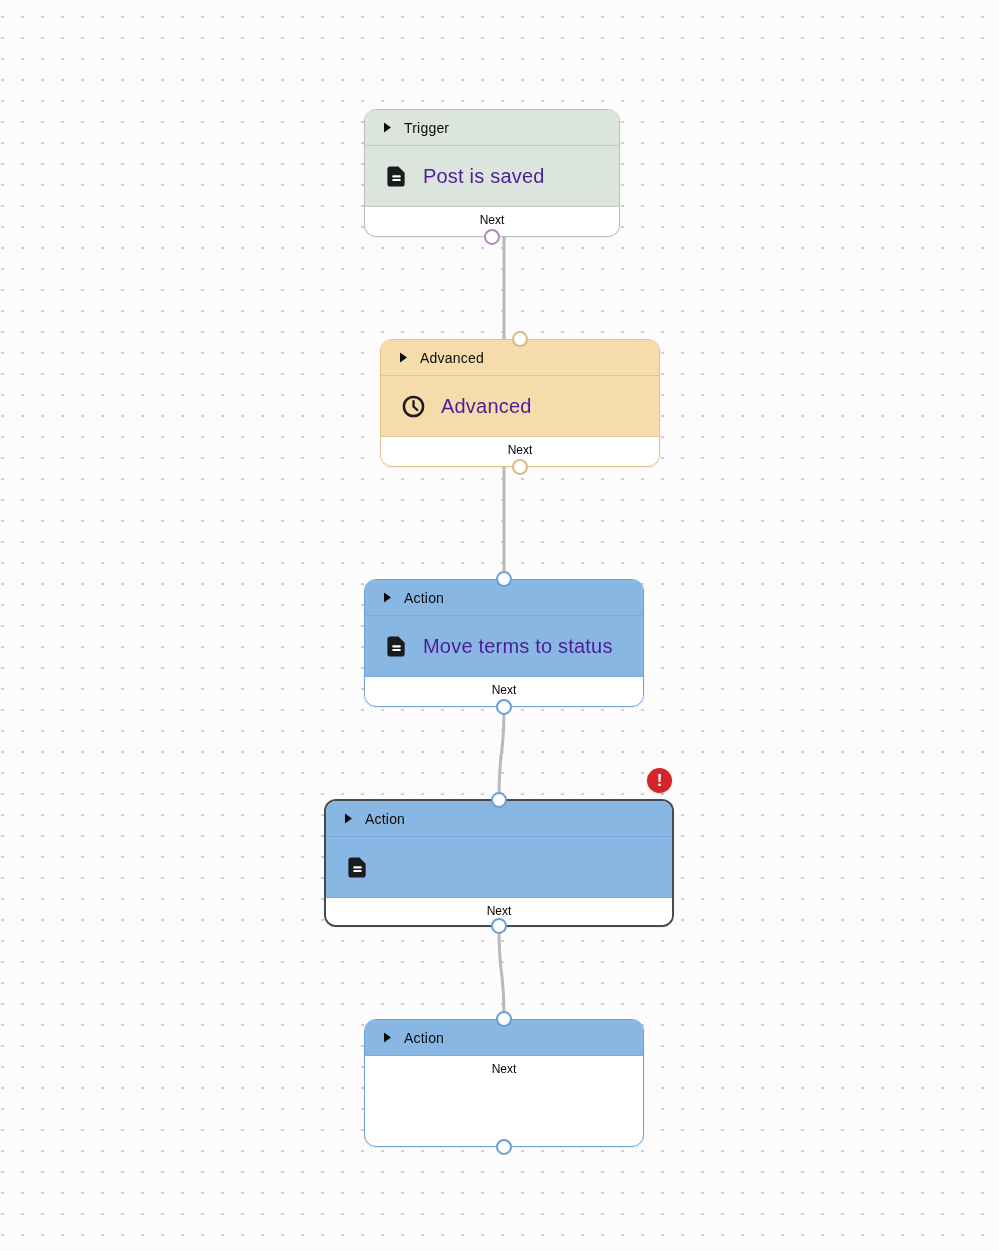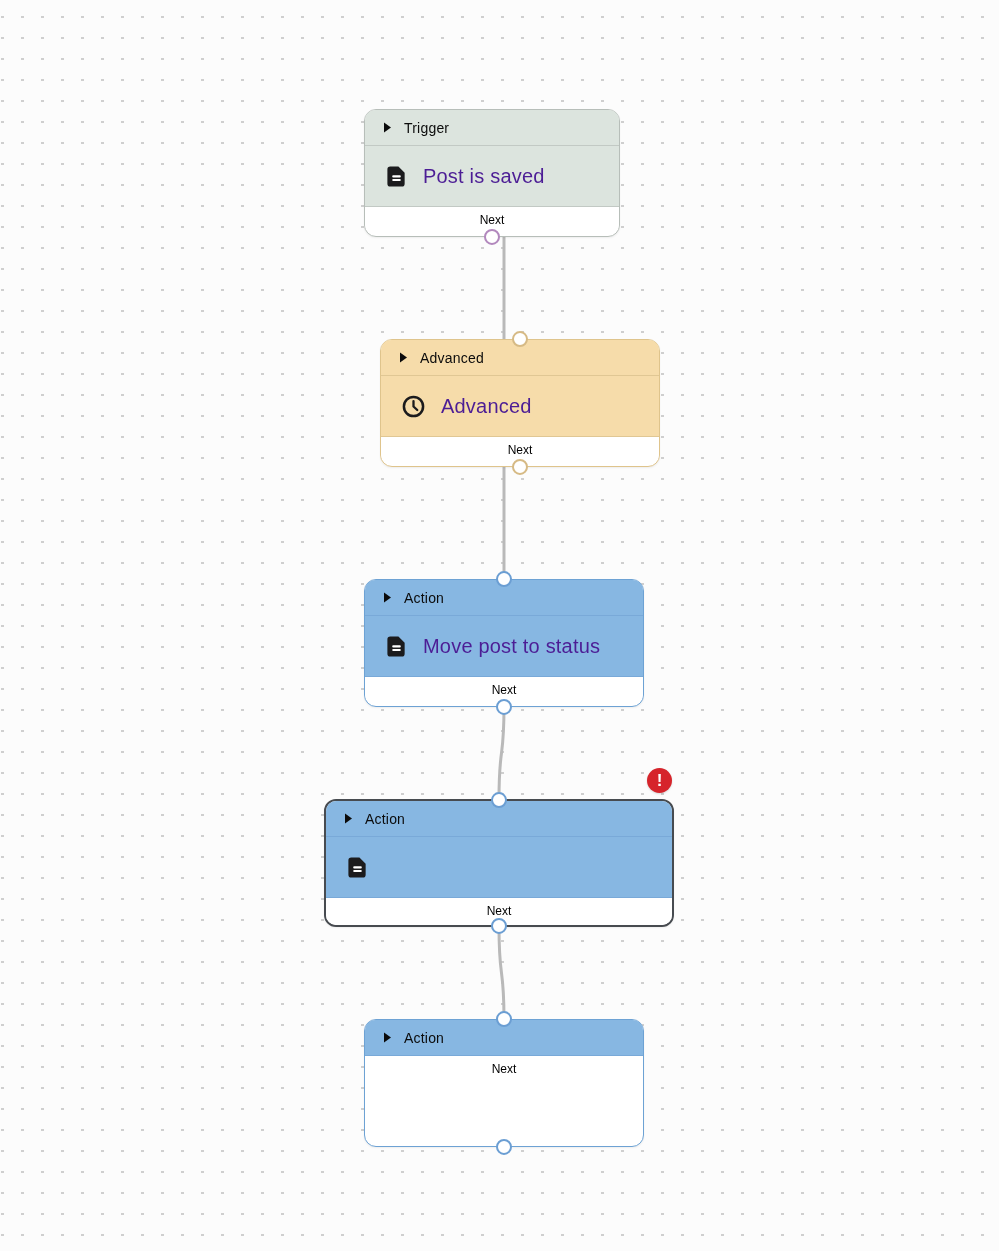--- a/index.html
+++ b/index.html
@@ -164,21 +164,21 @@
       <span class="node-category">Action</span>
     </div>
     <div class="node-body">
       <span class="body-icon">
         <svg width="23" height="23" viewBox="0 0 24 24">
             <path d="M5.5 1.5 h8.5 l6.5 6.5 v11.5 a3 3 0 0 1 -3 3 h-12 a3 3 0 0 1 -3 -3 v-15 a3 3 0 0 1 3 -3 Z" fill="#1b1b1d"></path>
             <rect x="7.5" y="10.8" width="9" height="2.2" rx="1.1" fill="#ffffff"></rect>
             <rect x="7.5" y="14.6" width="9" height="2.2" rx="1.1" fill="#ffffff"></rect>
           </svg>
       </span>
-      <span class="node-title">Move post to status</span>
+      <span class="node-title">Move terms to status</span>
     </div>
     <div class="node-footer">
       <span class="footer-label">Next</span>
     </div>
     <div class="port port-top"></div>
     <div class="port port-bottom"></div>
   </div>
 
   <div class="node selected" style="left: 324px; top: 799px; width: 350px; height: 128px; --bg: #87b7e2; --border: #474b50; --sep: #79a9d8; --port: #6b9ed3;">
     <div class="error-badge" style="background: rgb(214, 36, 43);">

